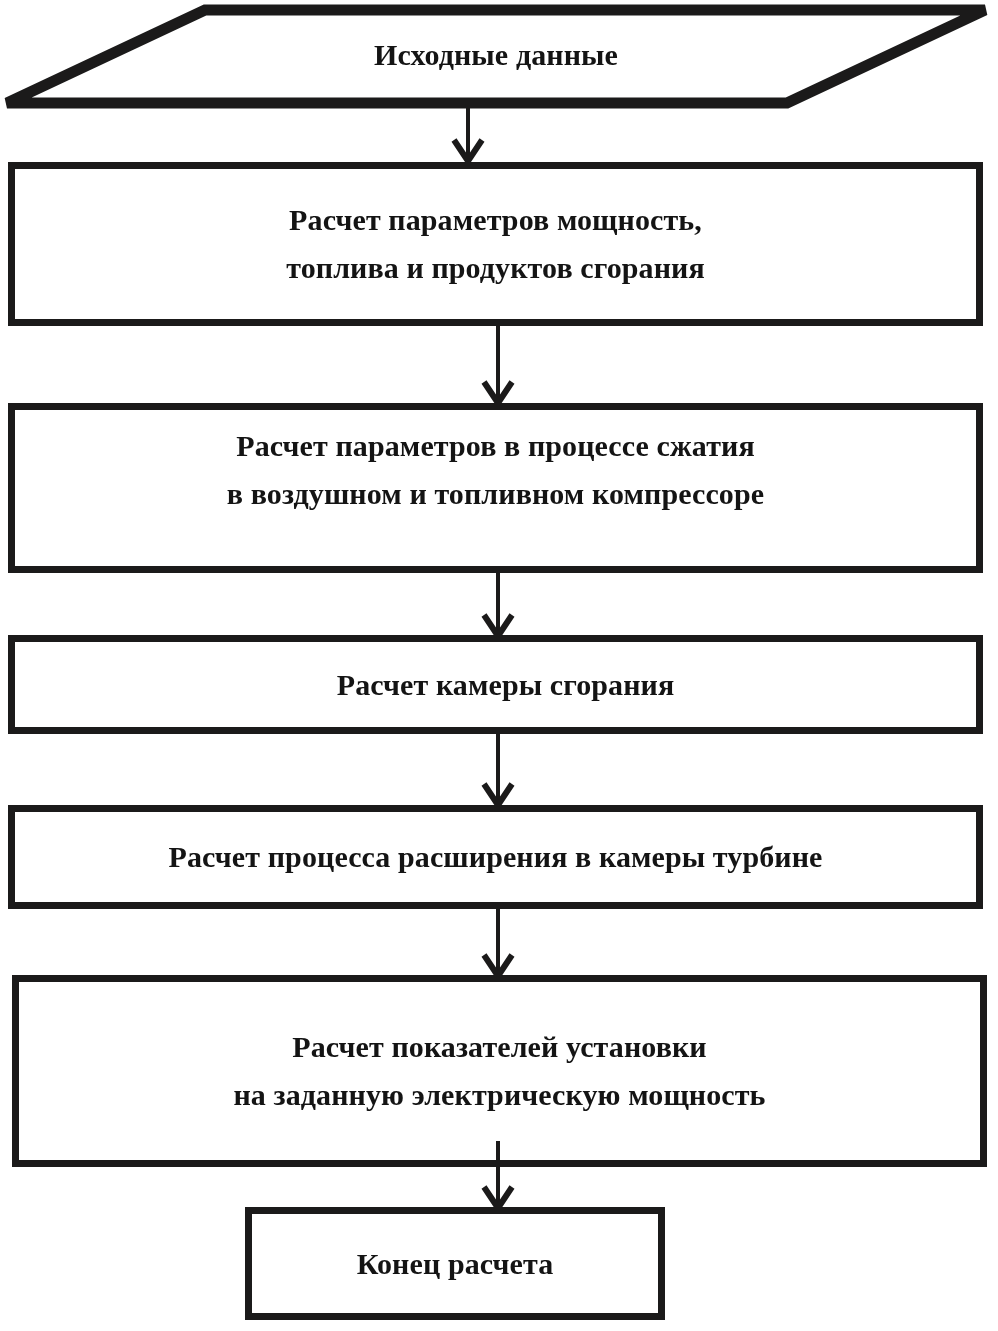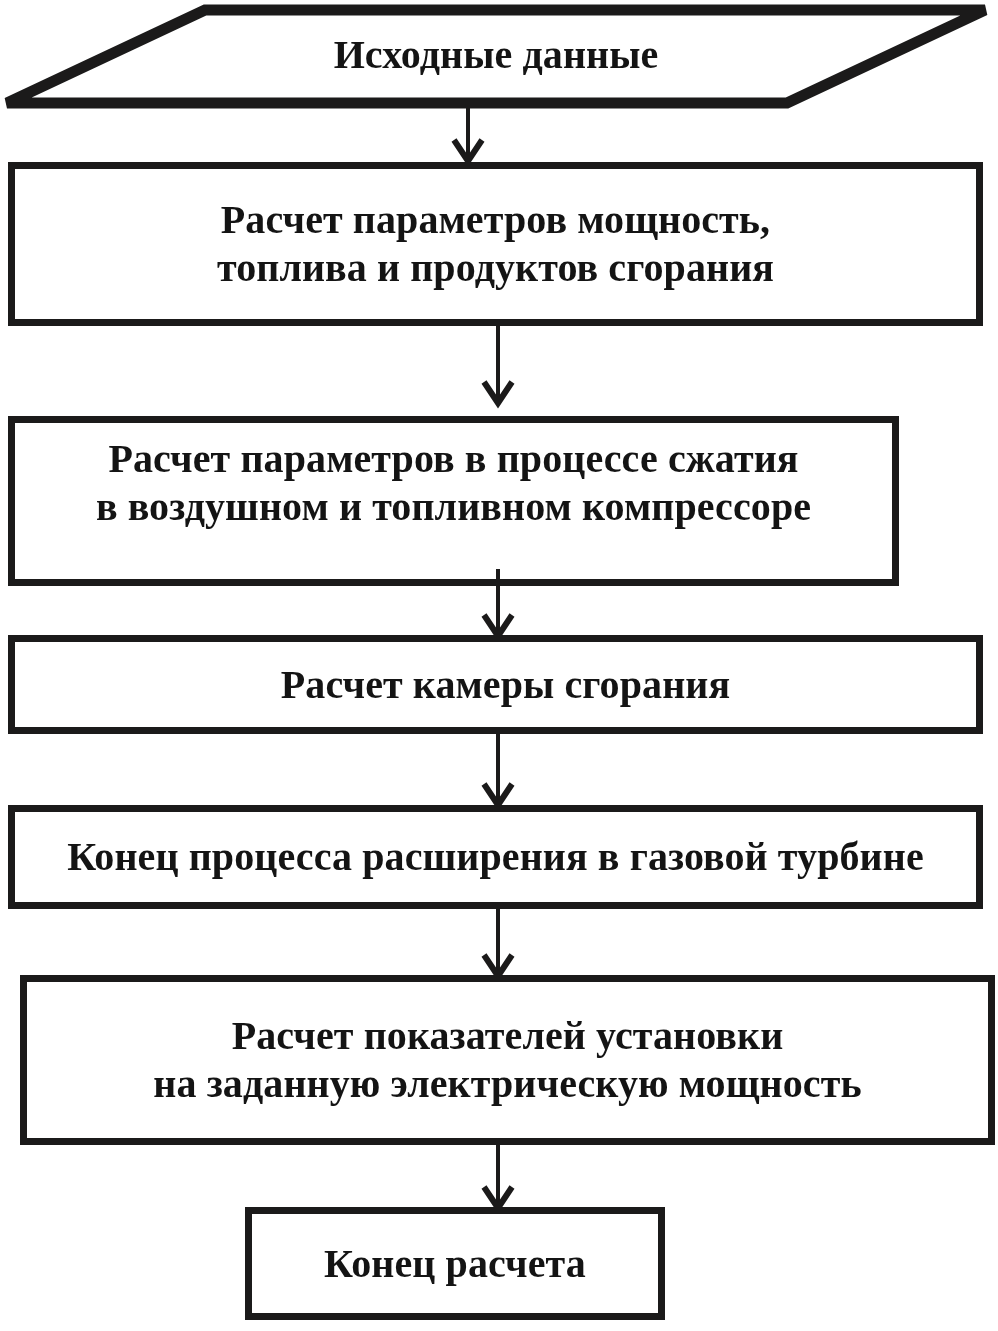--- a/index.html
+++ b/index.html
@@ -28,21 +28,21 @@
     display: flex;
     align-items: center;
     justify-content: center;
     text-align: center;
   }
   .process {
     border: 7px solid #1b1a1a;
     background: #ffffff;
   }
   .node-label {
-    font-size: 40px;
+    font-size: 30px;
     line-height: 48px;
     font-weight: 600;
     letter-spacing: 0.1px;
     white-space: pre-line;
     color: #141414;
   }
   .io-node {
     position: absolute;
     display: flex;
     align-items: center;
@@ -89,21 +89,21 @@
 топлива и продуктов сгорания</span>
   </div>
 
   <div class="connector" style="left:470px; top:322px; width:60px; height:84px;">
     <svg width="60" height="84" viewBox="0 0 60 84">
       <line x1="28" y1="0" x2="28" y2="81" stroke="#1b1a1a" stroke-width="4"></line>
       <polyline points="14,60 28,81 42,60" fill="none" stroke="#1b1a1a" stroke-width="6" stroke-linecap="butt" stroke-linejoin="miter"></polyline>
     </svg>
   </div>
 
-  <div class="node process" style="left:8px; top:416px; width:891px; height:170px;">
+  <div class="node process" style="left:8px; top:403px; width:975px; height:170px;">
     <span class="node-label" style="transform: translate(0px, -18px);">Расчет параметров в процессе сжатия
 в воздушном и топливном компрессоре</span>
   </div>
 
   <div class="connector" style="left:470px; top:569px; width:60px; height:70px;">
     <svg width="60" height="70" viewBox="0 0 60 70">
       <line x1="28" y1="0" x2="28" y2="67" stroke="#1b1a1a" stroke-width="4"></line>
       <polyline points="14,46 28,67 42,46" fill="none" stroke="#1b1a1a" stroke-width="6" stroke-linecap="butt" stroke-linejoin="miter"></polyline>
     </svg>
   </div>
@@ -113,31 +113,31 @@
   </div>
 
   <div class="connector" style="left:470px; top:730px; width:60px; height:78px;">
     <svg width="60" height="78" viewBox="0 0 60 78">
       <line x1="28" y1="0" x2="28" y2="75" stroke="#1b1a1a" stroke-width="4"></line>
       <polyline points="14,54 28,75 42,54" fill="none" stroke="#1b1a1a" stroke-width="6" stroke-linecap="butt" stroke-linejoin="miter"></polyline>
     </svg>
   </div>
 
   <div class="node process" style="left:8px; top:805px; width:975px; height:104px;">
-    <span class="node-label">Конец процесса расширения в газовой турбине</span>
+    <span class="node-label">Расчет процесса расширения в камеры турбине</span>
   </div>
 
   <div class="connector" style="left:470px; top:905px; width:60px; height:74px;">
     <svg width="60" height="74" viewBox="0 0 60 74">
       <line x1="28" y1="0" x2="28" y2="71" stroke="#1b1a1a" stroke-width="4"></line>
       <polyline points="14,50 28,71 42,50" fill="none" stroke="#1b1a1a" stroke-width="6" stroke-linecap="butt" stroke-linejoin="miter"></polyline>
     </svg>
   </div>
 
-  <div class="node process" style="left:20px; top:975px; width:975px; height:170px;">
+  <div class="node process" style="left:12px; top:975px; width:975px; height:192px;">
     <span class="node-label">Расчет показателей установки
 на заданную электрическую мощность</span>
   </div>
 
   <div class="connector" style="left:470px; top:1141px; width:60px; height:70px;">
     <svg width="60" height="70" viewBox="0 0 60 70">
       <line x1="28" y1="0" x2="28" y2="67" stroke="#1b1a1a" stroke-width="4"></line>
       <polyline points="14,46 28,67 42,46" fill="none" stroke="#1b1a1a" stroke-width="6" stroke-linecap="butt" stroke-linejoin="miter"></polyline>
     </svg>
   </div>

